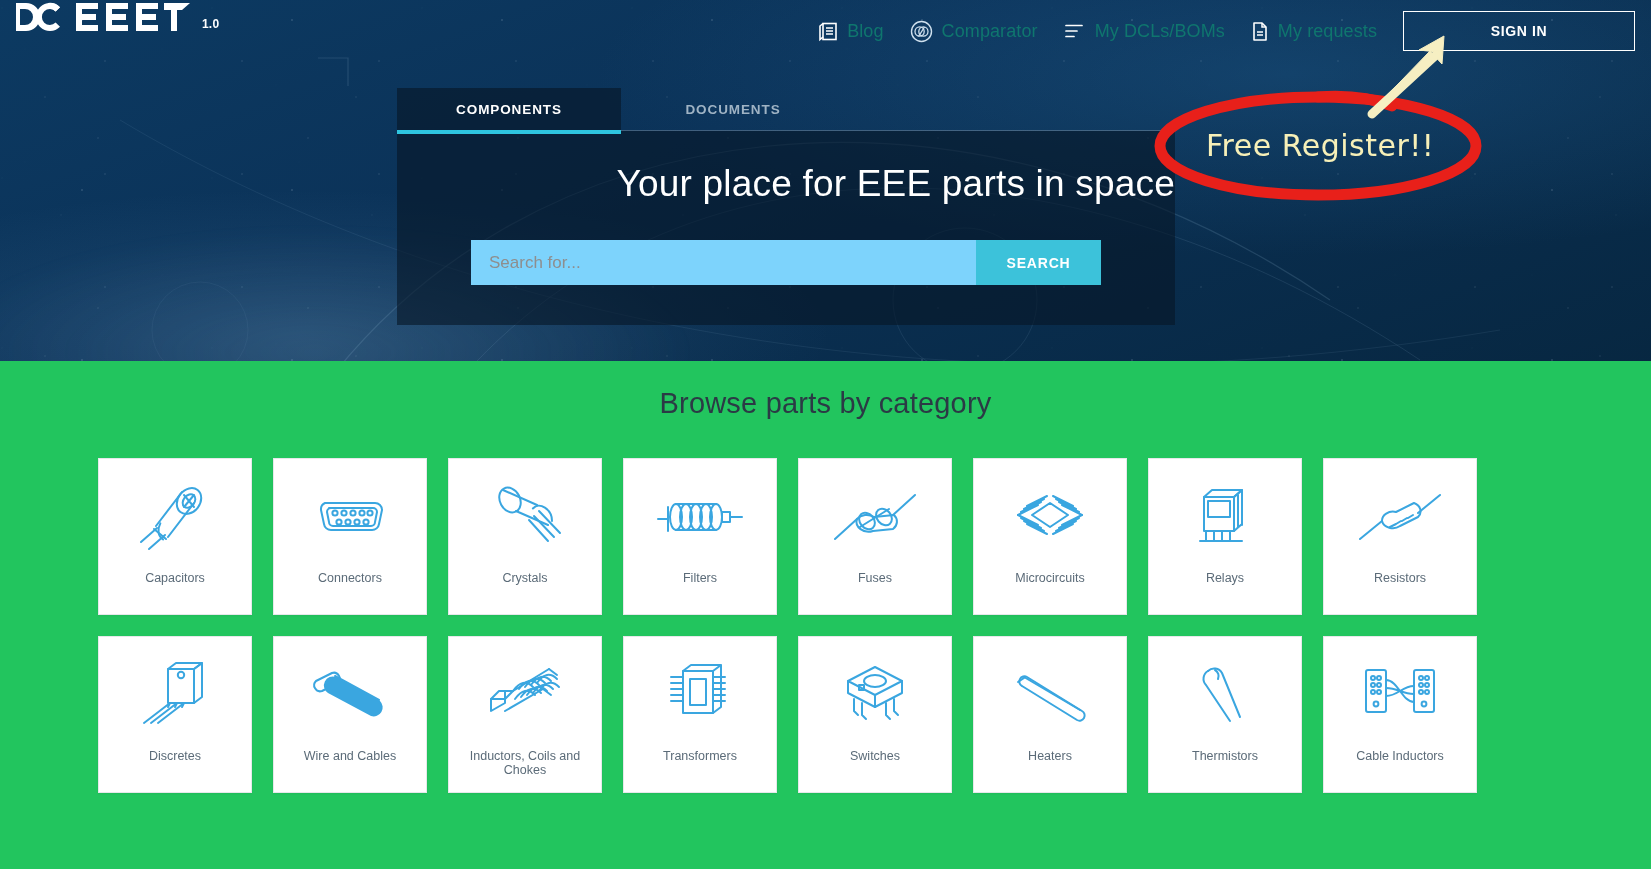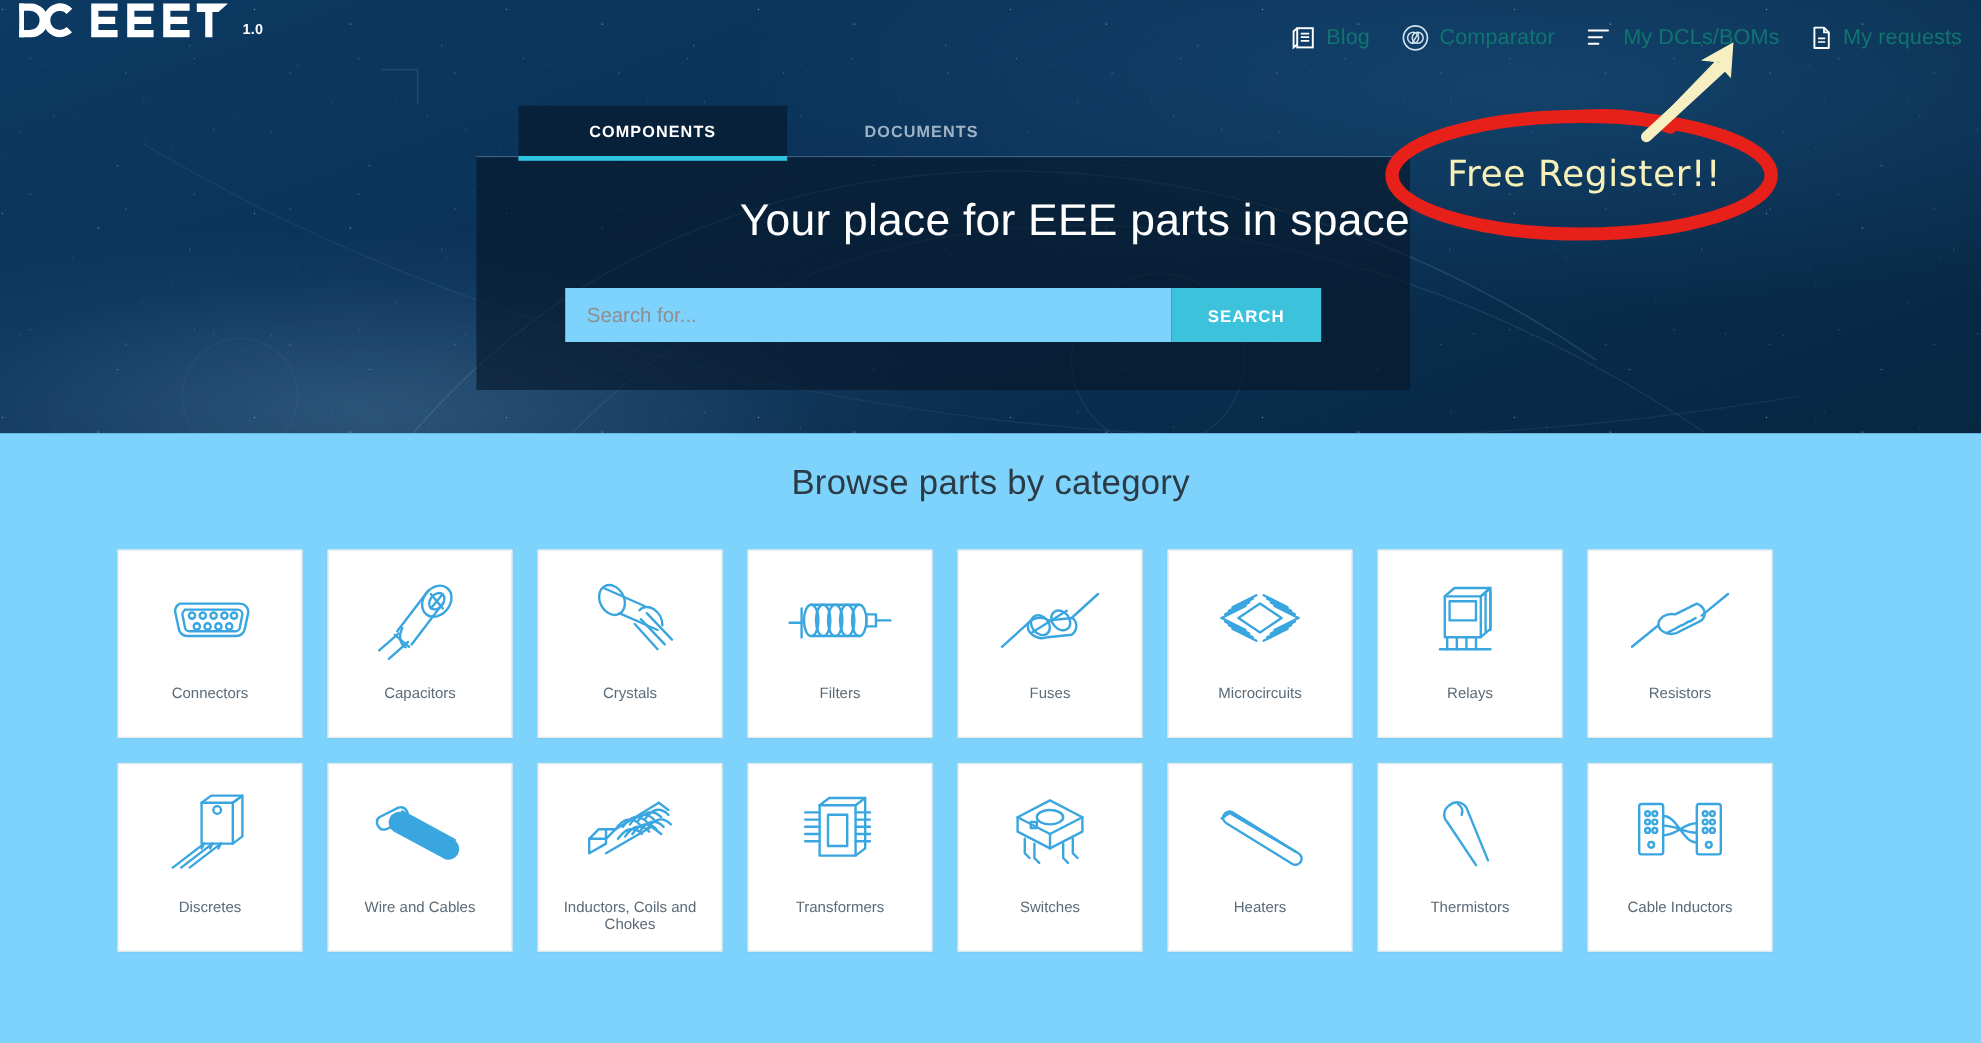--- a/index.html
+++ b/index.html
@@ -78,21 +78,21 @@
     background: transparent; cursor: pointer;
   }
 
   
   .panel {
     position: absolute; left: 397px; top: 131px; width: 778px; height: 194px;
     background: rgba(6,22,38,.62); z-index: 20;
   }
   .tabs {
     position: absolute; left: 397px; top: 88px; width: 778px; height: 43px; z-index: 21;
-    display: flex; align-items: stretch; margin-left: 35px;
+    display: flex; align-items: stretch;
   }
   .tab {
     width: 224px; display:flex; align-items:center; justify-content:center;
     font-size: 13.5px; font-weight: 700; letter-spacing: .9px; cursor: pointer;
     position: relative;
   }
   .tab.active { background: rgba(6,22,38,.62); color: #ffffff; }
   .tab.active::after {
     content:""; position:absolute; left:0; right:0; bottom:-3px; height:4px;
     background: #2ec5e0;
@@ -127,21 +127,21 @@
   .annot { position: absolute; left: 1140px; top: 28px; width: 420px; height: 200px; z-index: 40; pointer-events: none; }
   .annot-text {
     position: absolute; left: 1206px; top: 128px; z-index: 41;
     color: #f7f0b8; font-size: 30px; font-weight: 400; letter-spacing: .5px;
     font-family: "DejaVu Sans", sans-serif; pointer-events: none;
   }
 
   
   .browse {
     position: absolute; left: 0; top: 361px; width: 1651px; height: 508px;
-    background: #7dd3fc;
+    background: #22c55e;
   }
   .browse-title {
     text-align: center; color: #2b3a45; font-size: 29px; font-weight: 400;
     padding-top: 26px; letter-spacing: .2px;
   }
   .grid {
     position: absolute; left: 98px; top: 97px; width: 1476px;
     display: flex; flex-wrap: wrap; gap: 21px 21px;
   }
   .card {
@@ -243,20 +243,21 @@
         <span class="ic">
           <svg width="18" height="21" viewBox="0 0 18 21">
             <path d="M3 2h8l4 4v13H3z" fill="none" stroke="#fff" stroke-width="1.6" stroke-linejoin="round"></path>
             <path d="M11 2v4h4" fill="none" stroke="#fff" stroke-width="1.5"></path>
             <path d="M6 11h6M6 14h6" stroke="#fff" stroke-width="1.4"></path>
           </svg>
         </span>
         <span>My requests</span>
       </div>
 
+      <button class="signin-btn">SIGN IN</button>
     </div>
   </div>
 
   <div class="tabs-rule"></div>
   <div class="tabs">
     <div class="tab active">COMPONENTS</div>
     <div class="tab inactive">DOCUMENTS</div>
   </div>
 
   <div class="panel"></div>
@@ -273,20 +274,38 @@
     <path d="M178 69 C 205 67, 232 70, 252 78" fill="none" stroke="#e8201a" stroke-width="11" stroke-linecap="round"></path>
     <path d="M231 84 L297 24 L279 22 L304 8 L302 36 L290 23 Z" fill="#f6efc2" stroke="#f6efc2" stroke-width="1"></path>
     <path d="M232 86 L296 27" stroke="#f6efc2" stroke-width="9" stroke-linecap="round"></path>
   </svg>
   <div class="annot-text">Free Register!!</div>
 
   <div class="browse">
     <div class="browse-title">Browse parts by category</div>
 
     <div class="grid">
+
+      <div class="card">
+        <div class="ico">
+          <svg width="86" height="80" viewBox="0 0 86 80">
+            <g class="stroke">
+              <ellipse cx="57" cy="26" rx="11" ry="14" transform="rotate(38 57 26)"></ellipse>
+              <path d="M24 51 L50 17"></path>
+                <path d="M36 62 L62 28"></path>
+              <path d="M24 51 a11 14 0 0 0 12 11" transform="rotate(38 30 56)"></path>
+              <path d="M25 53 L9 67 M33 60 L17 74"></path>
+              <ellipse cx="57" cy="26" rx="5.5" ry="7.5" transform="rotate(38 57 26)"></ellipse>
+              <path d="M52 20 L62 32 M62 20 L52 32"></path>
+              <path d="M22 54 l12 10"></path>
+            </g>
+          </svg>
+        </div>
+        <div class="cap">Capacitors</div>
+      </div>
 
       <div class="card">
         <div class="ico">
           <svg width="86" height="80" viewBox="0 0 86 80">
             <g class="stroke">
               <path d="M18 28 h50 a7 7 0 0 1 7 7 l-3 14 a7 7 0 0 1 -7 6 H24 a7 7 0 0 1 -7 -6 l-3 -14 a7 7 0 0 1 4 -7 z"></path>
               <path d="M22 33 h44 a4 4 0 0 1 4 4 l-2 10 a4 4 0 0 1 -4 4 H26 a4 4 0 0 1 -4 -4 l-2 -10 a4 4 0 0 1 4 -4 z"></path>
             </g>
             <g class="stroke" stroke-width="1.7">
               <circle cx="28" cy="38" r="2.6"></circle>
@@ -295,38 +314,20 @@
                 <circle cx="55" cy="38" r="2.6"></circle>
               <circle cx="63" cy="38" r="2.6"></circle>
               <circle cx="32" cy="47" r="2.6"></circle>
                 <circle cx="41" cy="47" r="2.6"></circle>
               <circle cx="50" cy="47" r="2.6"></circle>
                 <circle cx="59" cy="47" r="2.6"></circle>
             </g>
           </svg>
         </div>
         <div class="cap">Connectors</div>
-      </div>
-
-      <div class="card">
-        <div class="ico">
-          <svg width="86" height="80" viewBox="0 0 86 80">
-            <g class="stroke">
-              <ellipse cx="57" cy="26" rx="11" ry="14" transform="rotate(38 57 26)"></ellipse>
-              <path d="M24 51 L50 17"></path>
-                <path d="M36 62 L62 28"></path>
-              <path d="M24 51 a11 14 0 0 0 12 11" transform="rotate(38 30 56)"></path>
-              <path d="M25 53 L9 67 M33 60 L17 74"></path>
-              <ellipse cx="57" cy="26" rx="5.5" ry="7.5" transform="rotate(38 57 26)"></ellipse>
-              <path d="M52 20 L62 32 M62 20 L52 32"></path>
-              <path d="M22 54 l12 10"></path>
-            </g>
-          </svg>
-        </div>
-        <div class="cap">Capacitors</div>
       </div>
 
       <div class="card">
         <div class="ico">
           <svg width="86" height="80" viewBox="0 0 86 80">
             <g class="stroke">
               <ellipse cx="28" cy="25" rx="10" ry="13" transform="rotate(-28 28 25)"></ellipse>
               <path d="M21 15 L55 30 M34 36 L66 50"></path>
               <path d="M55 30 a10 13 0 0 1 11 20" transform="rotate(-28 60 40)"></path>
               <path d="M57 36 L78 58 M52 41 L72 62 M47 45 L66 66"></path>

